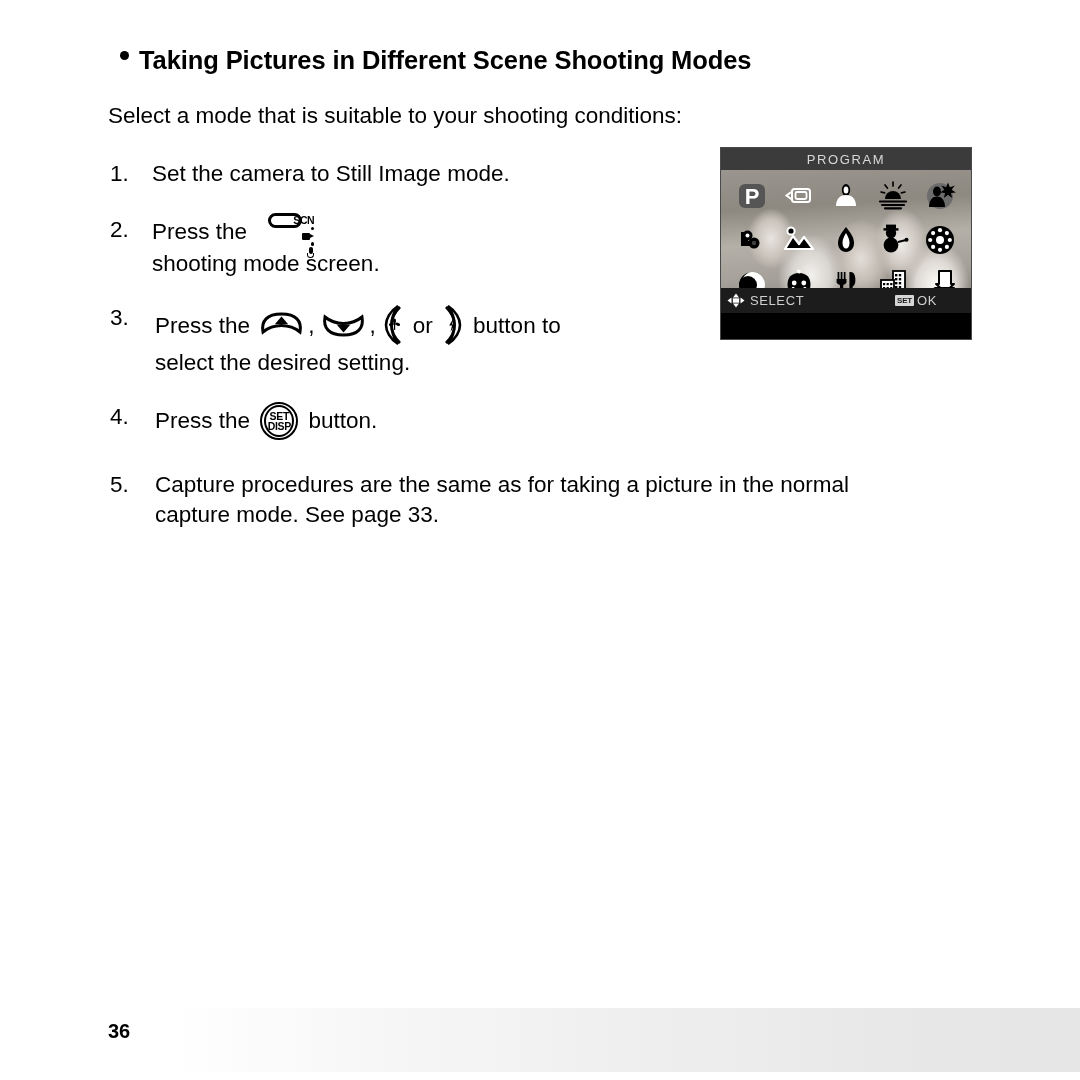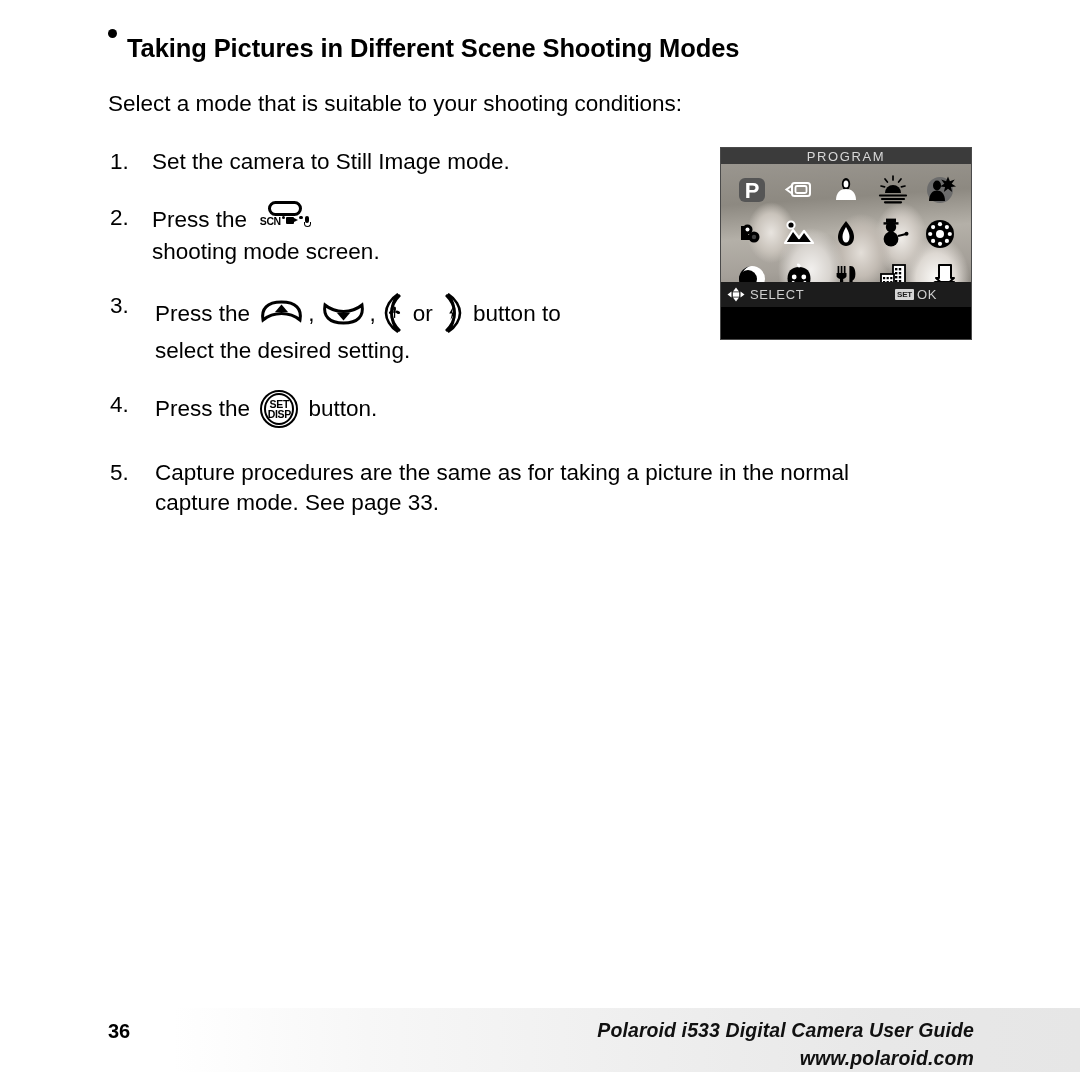--- a/index.html
+++ b/index.html
@@ -32,22 +32,22 @@
   }
 
   
   .heading {
     font-size: 25.5px;
     font-weight: bold;
     letter-spacing: -0.1px;
     line-height: 1.1;
     white-space: nowrap;
     display: flex;
-    align-items: flex-start;
-    margin: 0;
+    align-items: center;
+    margin: 12px;
   }
   .heading .bullet-dot {
     display: inline-block;
     width: 9px;
     height: 9px;
     border-radius: 50%;
     background: #000;
     margin-right: 10px;
     flex: none;
     position: relative;
@@ -117,23 +117,24 @@
     box-sizing: border-box;
     background: #fff;
   }
   .btn-scn .scn-label {
     position: absolute;
     left: 0;
     top: 13px;
     width: 58px;
     height: 17px;
     display: flex;
-    align-items: flex-start;
+    align-items: flex-end;
     justify-content: center;
     gap: 1px;
+    flex-direction: column;
   }
   .btn-scn .scn-text {
     font-size: 10.5px;
     font-weight: bold;
     letter-spacing: -0.4px;
     line-height: 1;
   }
   .dotsep {
     width: 3.5px; height: 3.5px;
     background: #000; border-radius: 50%;
@@ -257,21 +258,21 @@
     position: absolute;
     left: 720px;
     top: 147px;
     width: 252px;
     height: 193px;
     background: #000;
     border: 1.5px solid #4a4a4a;
     box-sizing: border-box;
   }
   .lcd-title {
-    height: 16px;
+    height: 22px;
     background: #3b3b3b;
     display: flex;
     align-items: center;
     justify-content: center;
   }
   .lcd-title span {
     color: #d8d8d8;
     font-size: 13px;
     letter-spacing: 1.6px;
   }
@@ -718,19 +719,15 @@
           <span class="set-badge">SET</span>
           <span class="lbl">OK</span>
         </span>
       </div>
 
     </div>
   </div>
 
   <div class="footer">
     <div class="pg">36</div>
-    <div class="fr-lines">
-      <div>Polaroid i533 Digital Camera User Guide</div>
-      <div>www.polaroid.com</div>
-    </div>
   </div>
 
 </div>
 
 </body></html>

